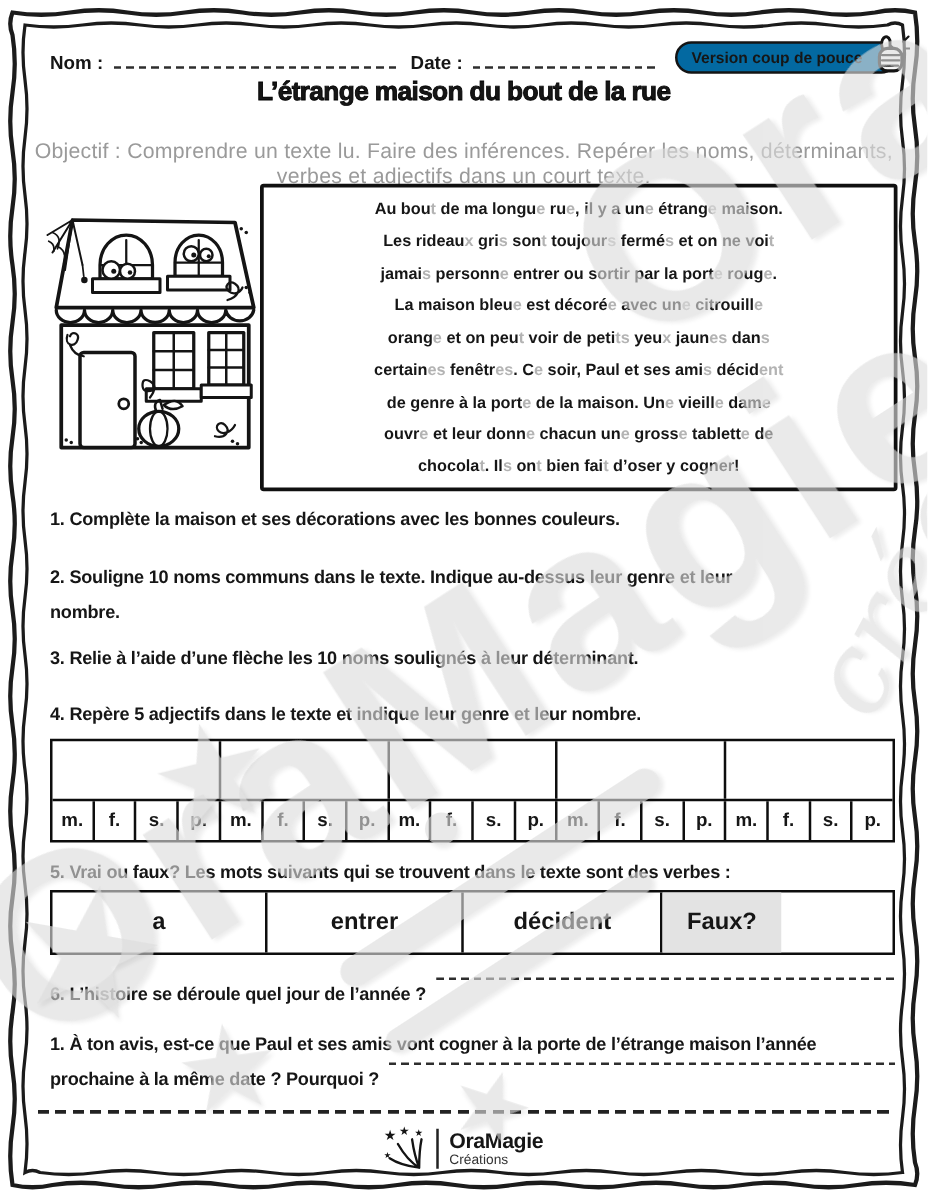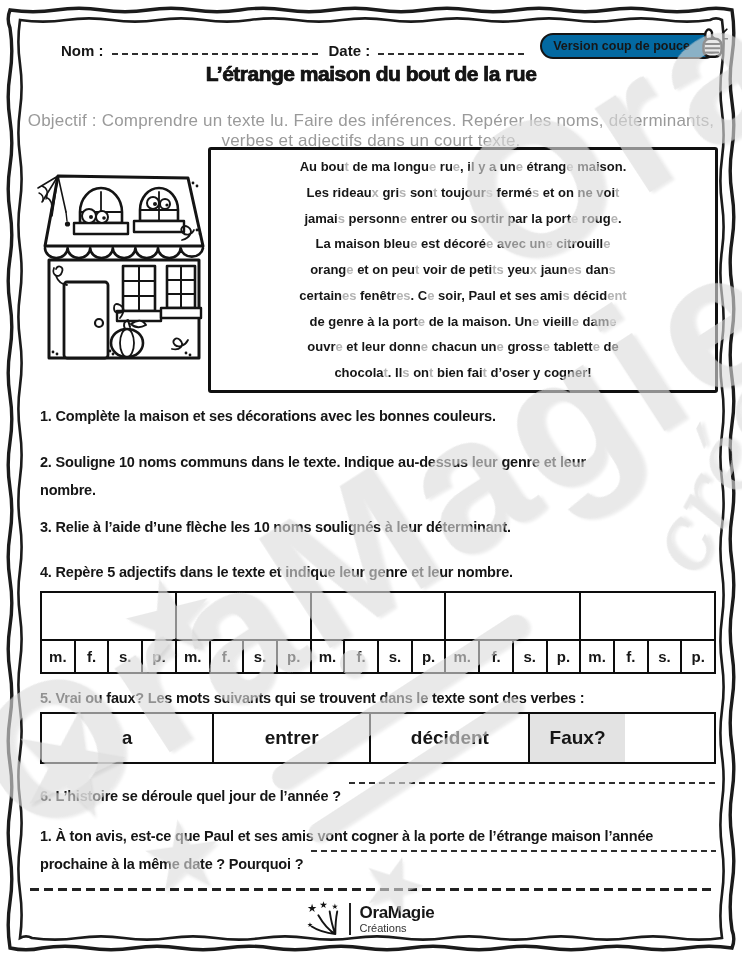--- a/index.html
+++ b/index.html
@@ -2,21 +2,21 @@
 <html style="--ink: #161616; --muted-letter: #b3b3b3; --objective-gray: #9a9a9a; --shaded-cell: #e3e3e3; --watermark: #dddddd;"><head>
 <meta charset="utf-8">
 <style>
   html,body{margin:0;padding:0;background:#fff;}
   .page{position:relative;width:742px;height:960px;background:#fff;overflow:hidden;
         font-family:"Liberation Sans",sans-serif;color:var(--ink,#161616);}
   svg{display:block;}
   
   .border-svg{position:absolute;inset:0;z-index:5;pointer-events:none;}
   
-  .header-row{position:absolute;top:33px;left:40px;right:24px;display:flex;align-items:flex-end;z-index:10;margin-left:21px;}
+  .header-row{position:absolute;top:33px;left:40px;right:24px;display:flex;align-items:flex-end;z-index:10;}
   .hdr-label{font-weight:bold;font-size:15px;white-space:nowrap;}
   .dash{height:2.4px;background:repeating-linear-gradient(90deg,#2e2e2e 0 6px,transparent 6px 10px);}
   .nom-line{flex:1;margin:0 10px 4px 8px;}
   .date-line{width:148px;margin:0 14px 4px 8px;}
   .badge{position:relative;border:2.5px solid #141414;border-radius:14px;padding:4px 26px 4px 11px;
          font-size:12.5px;font-weight:bold;white-space:nowrap;background:#0369a1;margin-bottom:0px;}
   .badge svg{position:absolute;right:-12px;top:-10px;}
   
   .title{position:absolute;top:62px;left:0;right:0;text-align:center;font-size:21px;font-weight:bold;
          letter-spacing:-.5px;-webkit-text-stroke:.7px #000;z-index:10;}

